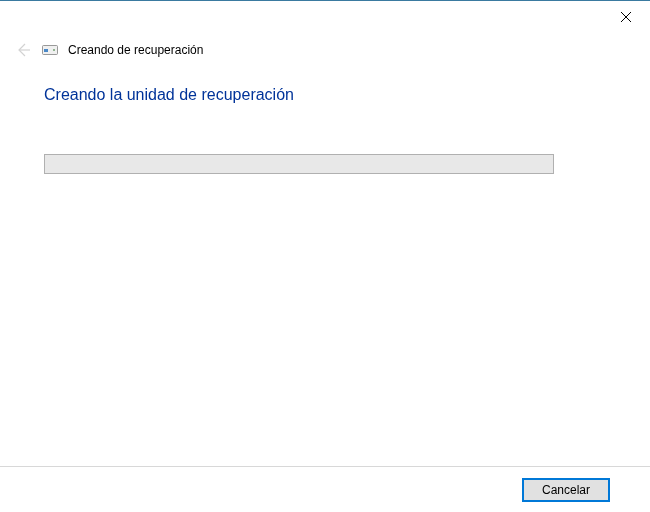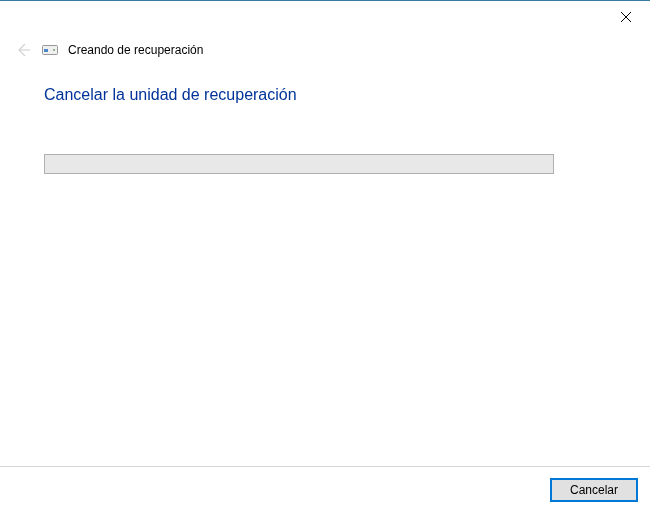--- a/index.html
+++ b/index.html
@@ -90,21 +90,21 @@
     .footer {
       position: absolute;
       bottom: 0;
       left: 0;
       right: 0;
       height: 46px;
       border-top: 1px solid #d8d8d8;
       display: flex;
       align-items: center;
       justify-content: flex-end;
-      padding-right: 12px;
+      padding-right: 40px;
     }
     .cancel-btn {
       width: 88px;
       height: 24px;
       background: #e1e1e1;
       border: 2px solid #0078d7;
       font-size: 12px;
       font-family: inherit;
       cursor: pointer;
       color: #000;
@@ -133,21 +133,21 @@
       <svg viewBox="0 0 16 10">
         <rect x="0.5" y="0.5" width="15" height="9" rx="1" fill="#f0f0f0" stroke="#808080" stroke-width="0.8"></rect>
         <rect x="2" y="4" width="4" height="3" fill="#4a88c7"></rect>
         <circle cx="12" cy="5" r="1" fill="#70a070"></circle>
       </svg>
     </span>
     <span class="wizard-title">Creando de recuperación</span>
   </div>
 
   <div class="content">
-    <div class="heading">Cancelar la unidad de recuperación</div>
+    <div class="heading">Creando la unidad de recuperación</div>
     <div class="progress-bar"></div>
   </div>
 
   <div class="footer">
     <button class="cancel-btn">Cancelar</button>
   </div>
 
 </div>
 
 </body></html>

